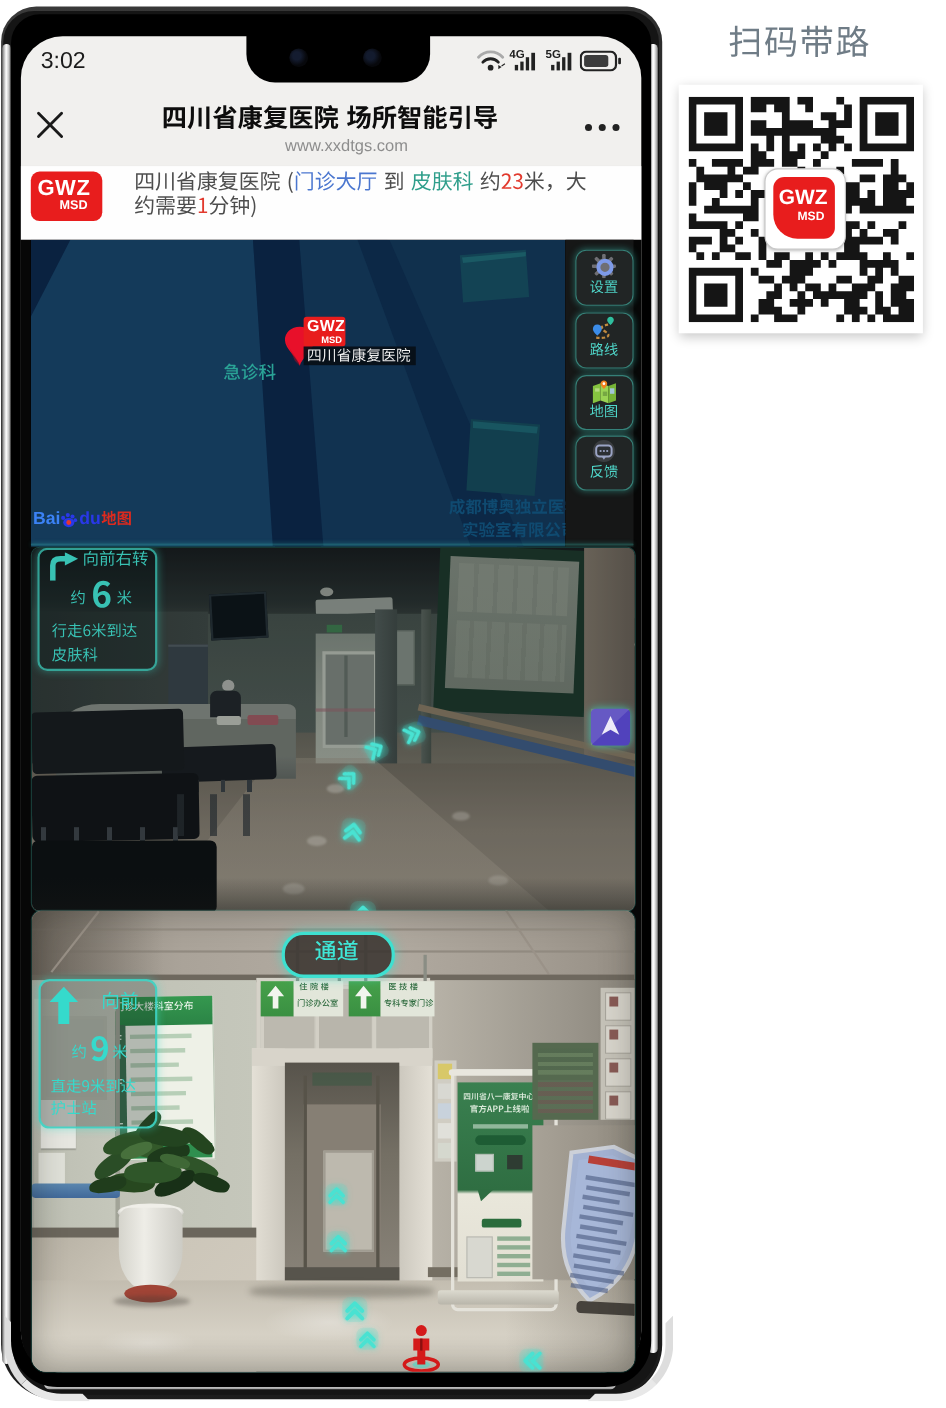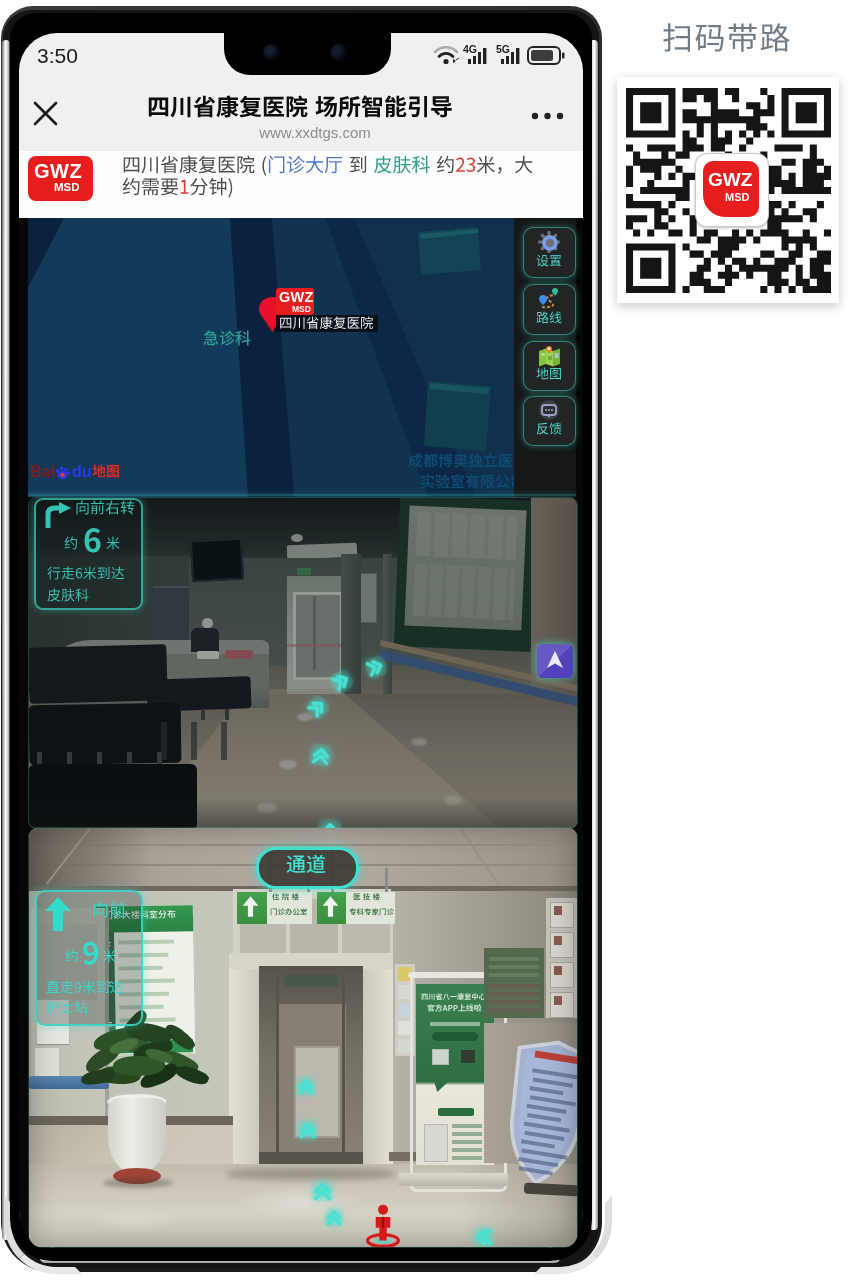--- a/index.html
+++ b/index.html
@@ -11,21 +11,21 @@
 <div class="a" style="left:2px;top:40px;width:8px;height:1200px;background:linear-gradient(90deg,#777,#fff 45%,#bbb 80%,#222);border-radius:4px;"></div>
 <div class="a" style="left:589px;top:40px;width:9px;height:1190px;background:linear-gradient(90deg,#1a1a1a,#e9e9e9 40%,#fff 60%,#888);border-radius:4px;"></div>
 <div class="a" style="left:40px;top:1253px;width:520px;height:10px;background:linear-gradient(180deg,#0a0a0a,#f2f2f2 55%,#999);border-radius:5px;"></div>
 <div class="a" style="left:4px;top:1196px;width:64px;height:64px;border:7px solid transparent;border-bottom:7px solid #e8e8e8;border-left:7px solid #ddd;border-radius:0 0 0 52px;"></div>
 <div class="a" style="left:534px;top:1196px;width:64px;height:64px;border:7px solid transparent;border-bottom:7px solid #e8e8e8;border-right:7px solid #ddd;border-radius:0 0 52px 0;"></div>
 <div class="a" style="left:10px;top:13px;width:582px;height:1248px;border-radius:26px 26px 42px 42px;background:#000;"></div>
 <div class="a" style="left:19px;top:33px;width:564px;height:1215px;border-radius:38px 38px 38px 38px;background:#f1f0ee;"></div>
 <div class="a" style="left:224px;top:28px;width:167px;height:47px;background:#000;border-radius:0 0 26px 26px;"></div>
 <div class="a" style="left:263px;top:44px;width:17px;height:17px;border-radius:50%;background:radial-gradient(circle at 40% 40%,#141c30 25%,#07080c 60%);"></div>
 <div class="a" style="left:330px;top:44px;width:17px;height:17px;border-radius:50%;background:radial-gradient(circle at 40% 40%,#131b2e 25%,#07080c 60%);"></div>
-<div class="a" style="left:37px;top:44px;width:70px;height:24px;font-size:21px;color:#1b1b1b;">3:50</div>
+<div class="a" style="left:37px;top:44px;width:70px;height:24px;font-size:21px;color:#1b1b1b;">3:02</div>
 <div class="a" style="left:433px;top:45px;width:28px;height:20px;">
       <svg width="28" height="20" viewBox="0 0 28 20">
         <path d="M2 7 A15 15 0 0 1 24 7" stroke="#aaa" stroke-width="2.6" fill="none" stroke-linecap="round"></path>
         <path d="M6 11.5 A9.5 9.5 0 0 1 20 11.5" stroke="#222" stroke-width="2.6" fill="none" stroke-linecap="round"></path>
         <circle cx="13" cy="16.5" r="2.6" fill="#222"></circle>
         <path d="M20 14 l3 2 l-3 2 z" fill="#222"></path>
         <path d="M26 13 l-3 2" stroke="#222" stroke-width="1"></path>
       </svg>
     </div>
 <div class="a" style="left:463px;top:44px;width:30px;height:22px;">
@@ -126,21 +126,21 @@
       <div class="a" style="left:16px;top:16px;font-size:8.5px;font-weight:bold;color:#fff;">MSD</div>
     </div>
 <div class="a" style="left:276px;top:315px;width:102px;height:17px;background:rgba(8,14,22,.92);">
       <div class="a" style="left:3px;top:1px;">
         <svg width="94" height="18" viewBox="0 0 94 18">
           <path d="M1.2 1.7L1.2 12.5L2.2 12.5L2.2 11.5L11.2 11.5L11.2 12.4L12.3 12.4L12.3 1.7ZM2.2 10.5L2.2 2.7L4.8 2.7C4.7 6.0 4.4 7.7 2.4 8.7C2.6 8.9 2.9 9.3 3.0 9.5C5.3 8.4 5.7 6.3 5.7 2.7L7.6 2.7L7.6 6.9C7.6 8.0 7.9 8.4 8.8 8.4C9.0 8.4 10.0 8.4 10.3 8.4C10.6 8.4 10.9 8.4 11.1 8.3C11.1 8.1 11.0 7.7 11.0 7.5C10.8 7.5 10.5 7.5 10.2 7.5C10.0 7.5 9.1 7.5 8.9 7.5C8.6 7.5 8.6 7.4 8.6 7.0L8.6 2.7L11.2 2.7L11.2 10.5ZM15.6 1.3L15.6 5.9C15.6 8.2 15.5 10.5 13.9 12.4C14.1 12.5 14.5 12.8 14.7 13.1C16.5 11.1 16.7 8.5 16.7 5.9L16.7 1.3ZM19.9 1.8L19.9 11.8L21.0 11.8L21.0 1.8ZM24.5 1.2L24.5 12.9L25.5 12.9L25.5 1.2ZM30.6 1.3C30.0 2.5 29.1 3.7 28.0 4.4C28.3 4.6 28.7 4.9 28.9 5.0C29.9 4.2 30.9 2.9 31.6 1.6ZM36.0 1.7C37.1 2.6 38.4 3.9 38.9 4.7L39.8 4.1C39.2 3.3 37.9 2.1 36.8 1.2ZM33.1 0.6L33.1 5.0L33.2 5.0C31.5 5.7 29.5 6.1 27.5 6.4C27.7 6.6 28.0 7.0 28.1 7.3C28.8 7.2 29.4 7.0 30.1 6.9L30.1 12.9L31.1 12.9L31.1 12.3L37.2 12.3L37.2 12.9L38.2 12.9L38.2 6.1L32.9 6.1C34.7 5.5 36.4 4.6 37.4 3.4L36.5 3.0C35.9 3.7 35.1 4.2 34.1 4.7L34.1 0.6ZM31.1 8.7L37.2 8.7L37.2 9.7L31.1 9.7ZM31.1 7.9L31.1 6.9L37.2 6.9L37.2 7.9ZM31.1 10.5L37.2 10.5L37.2 11.5L31.1 11.5ZM43.8 8.7C44.4 9.1 45.3 9.7 45.7 10.2L46.3 9.5C45.9 9.1 45.0 8.5 44.3 8.1ZM51.2 6.2L51.2 7.3L48.5 7.3L48.5 6.2ZM51.2 5.4L48.5 5.4L48.5 4.5L51.2 4.5ZM46.8 0.7C47.0 1.0 47.3 1.4 47.4 1.7L42.1 1.7L42.1 5.7C42.1 7.7 42.0 10.5 40.9 12.4C41.1 12.5 41.6 12.8 41.8 13.0C42.9 10.9 43.1 7.8 43.1 5.7L43.1 2.6L47.5 2.6L47.5 3.7L44.1 3.7L44.1 4.5L47.5 4.5L47.5 5.4L43.4 5.4L43.4 6.2L47.5 6.2L47.5 7.3L43.9 7.3L43.9 8.0L47.5 8.0L47.5 9.6C45.9 10.2 44.2 10.9 43.0 11.3L43.4 12.1C44.6 11.7 46.1 11.0 47.5 10.4L47.5 11.8C47.5 12.0 47.4 12.1 47.2 12.1C47.0 12.1 46.1 12.1 45.3 12.1C45.5 12.3 45.6 12.7 45.7 13.0C46.8 13.0 47.5 13.0 48.0 12.8C48.4 12.7 48.5 12.4 48.5 11.8L48.5 9.6C49.6 10.9 51.1 11.9 52.9 12.3C53.1 12.1 53.3 11.7 53.5 11.5C52.4 11.3 51.3 10.8 50.4 10.2C51.1 9.8 52.0 9.3 52.7 8.8L51.9 8.2C51.4 8.7 50.5 9.3 49.8 9.7C49.3 9.3 48.9 8.8 48.5 8.2L48.5 8.0L52.1 8.0L52.1 6.3L53.4 6.3L53.4 5.4L52.1 5.4L52.1 3.7L48.5 3.7L48.5 2.6L53.3 2.6L53.3 1.7L48.6 1.7C48.4 1.3 48.1 0.8 47.8 0.4ZM57.9 5.9L64.2 5.9L64.2 6.8L57.9 6.8ZM57.9 4.3L64.2 4.3L64.2 5.2L57.9 5.2ZM56.9 3.6L56.9 7.6L58.4 7.6C57.6 8.6 56.4 9.5 55.3 10.2C55.5 10.3 55.8 10.7 56.0 10.8C56.5 10.5 57.1 10.1 57.6 9.6C58.2 10.2 58.9 10.7 59.7 11.2C58.1 11.6 56.2 11.9 54.4 12.1C54.6 12.3 54.8 12.7 54.8 13.0C56.9 12.8 59.0 12.4 60.9 11.7C62.5 12.3 64.4 12.7 66.4 12.9C66.6 12.6 66.8 12.2 67.0 12.0C65.2 11.9 63.5 11.6 62.0 11.2C63.3 10.6 64.3 9.8 65.0 8.8L64.4 8.4L64.2 8.4L58.8 8.4C59.1 8.2 59.3 7.9 59.5 7.6L59.4 7.6L65.2 7.6L65.2 3.6ZM57.6 0.5C57.0 1.9 55.8 3.1 54.6 3.9C54.9 4.1 55.2 4.5 55.3 4.7C56.0 4.2 56.7 3.5 57.3 2.7L66.2 2.7L66.2 1.8L57.9 1.8C58.2 1.5 58.4 1.2 58.5 0.8ZM63.5 9.2C62.8 9.8 61.9 10.4 60.8 10.8C59.8 10.4 59.0 9.8 58.3 9.2ZM80.1 1.3L68.8 1.3L68.8 12.4L80.4 12.4L80.4 11.5L69.8 11.5L69.8 2.2L80.1 2.2ZM72.6 2.5C72.2 3.6 71.4 4.7 70.5 5.4C70.8 5.5 71.2 5.7 71.4 5.9C71.8 5.6 72.1 5.2 72.5 4.7L74.6 4.7L74.6 6.4L74.6 6.6L70.5 6.6L70.5 7.5L74.5 7.5C74.2 8.6 73.3 9.7 70.6 10.5C70.8 10.7 71.1 11.0 71.2 11.3C73.5 10.5 74.7 9.5 75.2 8.5C76.4 9.4 77.8 10.6 78.5 11.3L79.2 10.6C78.4 9.8 76.7 8.5 75.5 7.6L75.5 7.5L79.8 7.5L79.8 6.6L75.6 6.6L75.6 6.4L75.6 4.7L79.2 4.7L79.2 3.8L73.1 3.8C73.3 3.5 73.4 3.1 73.6 2.8ZM87.3 4.6L87.3 5.5L92.7 5.5L92.7 4.6ZM86.2 7.1L86.2 8.0L88.1 8.0C87.9 10.1 87.4 11.4 85.1 12.1C85.3 12.3 85.5 12.7 85.7 12.9C88.2 12.1 88.9 10.4 89.1 8.0L90.5 8.0L90.5 11.5C90.5 12.5 90.7 12.8 91.7 12.8C91.9 12.8 92.7 12.8 92.9 12.8C93.7 12.8 94.0 12.3 94.1 10.6C93.8 10.5 93.4 10.4 93.2 10.2C93.2 11.7 93.1 11.9 92.8 11.9C92.6 11.9 92.0 11.9 91.8 11.9C91.5 11.9 91.5 11.9 91.5 11.5L91.5 8.0L93.9 8.0L93.9 7.1ZM88.9 0.7C89.2 1.2 89.5 1.8 89.6 2.2L86.2 2.2L86.2 4.6L87.1 4.6L87.1 3.1L92.8 3.1L92.8 4.6L93.8 4.6L93.8 2.2L90.5 2.2L90.7 2.1C90.5 1.7 90.2 1.0 89.8 0.4ZM82.1 1.1L82.1 12.9L83.0 12.9L83.0 2.0L84.8 2.0C84.5 2.9 84.1 4.1 83.7 5.1C84.7 6.1 84.9 7.1 84.9 7.8C84.9 8.2 84.8 8.6 84.6 8.8C84.5 8.8 84.4 8.9 84.2 8.9C84.0 8.9 83.7 8.9 83.4 8.9C83.6 9.1 83.7 9.5 83.7 9.8C84.0 9.8 84.3 9.8 84.6 9.7C84.9 9.7 85.1 9.6 85.3 9.5C85.7 9.2 85.8 8.6 85.8 7.9C85.8 7.1 85.6 6.1 84.6 5.0C85.1 3.9 85.6 2.6 86.0 1.4L85.3 1.1L85.1 1.1Z" fill="#f2f2f2"></path>
         </svg>
       </div>
     </div>
 <div class="a" style="left:30px;top:461px;width:90px;height:23px;">
-      <div class="a" style="left:0;top:2px;font-size:16px;font-weight:bold;color:#7f1d1d;">Bai</div>
+      <div class="a" style="left:0;top:2px;font-size:16px;font-weight:bold;color:#3b82f6;">Bai</div>
       <svg class="a" style="left:24px;top:3px;" width="17" height="17" viewBox="0 0 20 20">
         <ellipse cx="10" cy="13" rx="6" ry="5" fill="#2938e8"></ellipse>
         <circle cx="4" cy="8" r="2.2" fill="#2938e8"></circle>
         <circle cx="9" cy="5" r="2.2" fill="#2938e8"></circle>
         <circle cx="14" cy="6.5" r="2.2" fill="#2938e8"></circle>
         <circle cx="17" cy="10.5" r="2" fill="#2938e8"></circle>
         <circle cx="10" cy="13" r="2.6" fill="#e8372c"></circle>
       </svg>
       <div class="a" style="left:42px;top:2px;font-size:16px;font-weight:bold;color:#2938e8;">du</div>
       <div class="a" style="left:62px;top:3px;">

